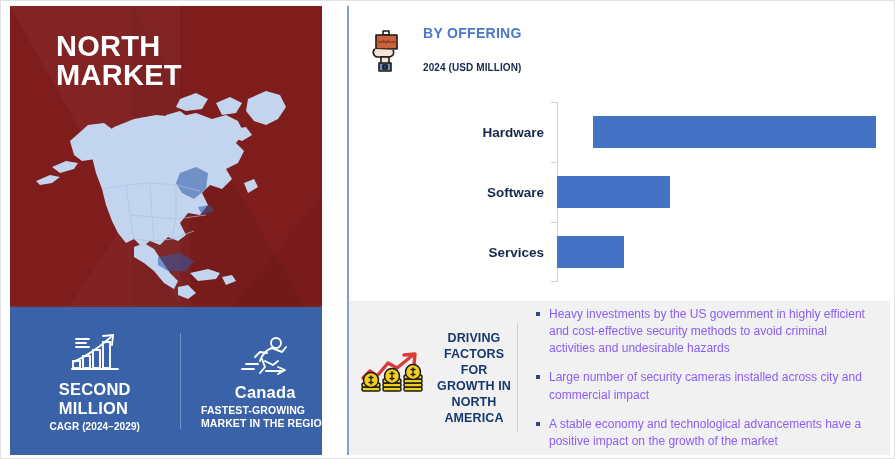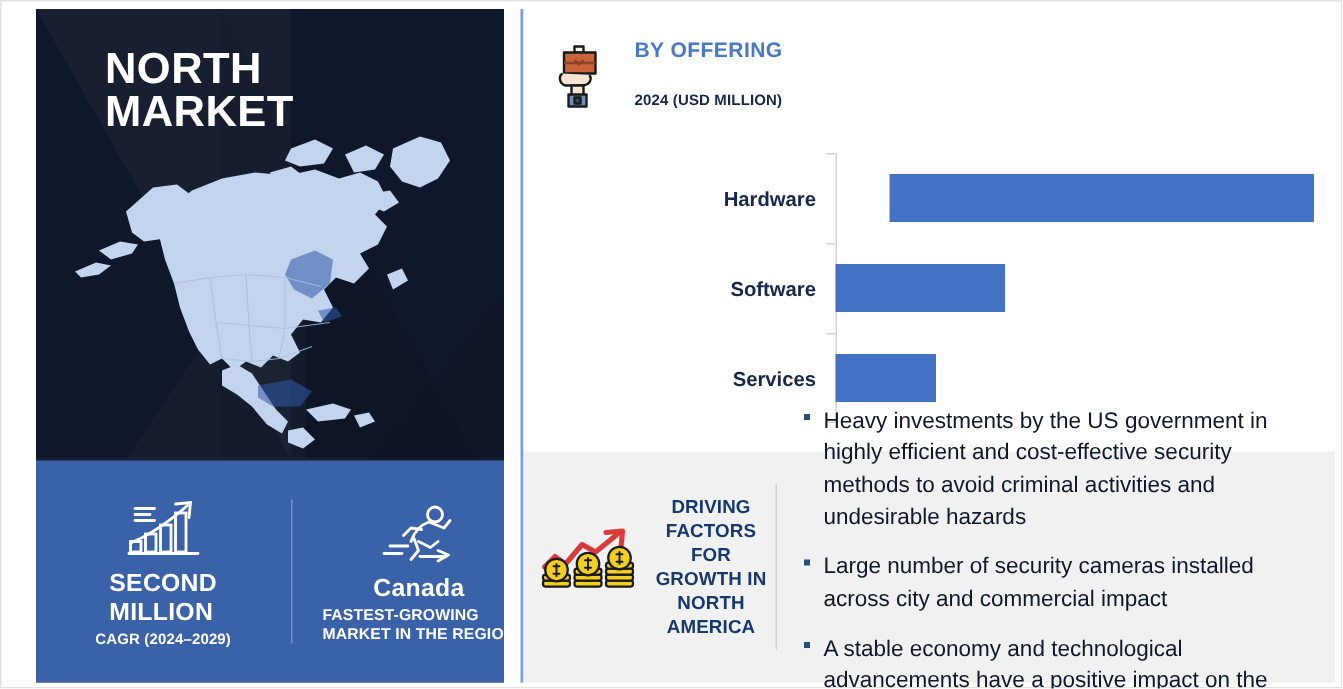--- a/index.html
+++ b/index.html
@@ -2,22 +2,22 @@
 <html><head>
 <meta charset="utf-8">
 <style>
   html,body{margin:0;padding:0;background:#ffffff;}
   body{width:895px;height:459px;overflow:hidden;font-family:"Liberation Sans",sans-serif;}
 
   .frame{position:relative;width:895px;height:459px;box-sizing:border-box;
          border:1px solid #e2e2e2;background:#ffffff;}
 
   
-  .left-panel{position:absolute;left:23px;top:5px;width:312px;height:449px;
-              background:#0f172a;overflow:hidden;}
+  .left-panel{position:absolute;left:9px;top:5px;width:312px;height:449px;
+              background:#7f1d1d;overflow:hidden;}
   .facets{position:absolute;inset:0;overflow:hidden;}
   .facets i{position:absolute;display:block;}
   .f1{width:0;height:0;border-left:170px solid transparent;border-top:300px solid rgba(255,255,255,0.035);left:0;top:0;}
   .f2{width:0;height:0;border-right:190px solid transparent;border-bottom:330px solid rgba(0,0,0,0.05);right:0;top:0;}
   .f3{width:0;height:0;border-left:340px solid rgba(255,255,255,0.03);border-bottom:150px solid transparent;left:0;bottom:0;}
   .f4{width:0;height:0;border-right:160px solid rgba(0,0,0,0.045);border-top:200px solid transparent;right:0;bottom:60px;}
   .f5{width:0;height:0;border-left:120px solid transparent;border-bottom:180px solid rgba(255,255,255,0.028);left:60px;top:120px;}
 
   .region-title{position:absolute;left:46px;top:26px;z-index:5;
                 color:#ffffff;font-weight:bold;font-size:29px;line-height:1.0;
@@ -66,21 +66,21 @@
   .drivers{position:absolute;left:2px;top:295px;width:541px;height:154px;background:#f1f1f1;
            display:flex;align-items:center;}
   .drivers-left{width:168px;flex:0 0 168px;display:flex;flex-direction:row;align-items:center;
                 justify-content:center;text-align:center;padding-left:8px;box-sizing:border-box;}
   .drv-icon{height:46px;margin-bottom:8px;display:flex;align-items:flex-end;justify-content:center;}
   .drv-icon svg{display:block;}
   .drv-label{color:#17386d;font-weight:bold;font-size:12.5px;line-height:1.28;letter-spacing:0.1px;}
   .drv-rule{width:1px;height:110px;background:#cfcfcf;flex:0 0 1px;}
   .bullets{flex:1;padding:0 14px 0 18px;box-sizing:border-box;}
   .bullet{position:relative;padding-left:13px;margin-bottom:12px;
-          color:#0f172a;font-size:15px;line-height:1.42;}
+          color:#8b5cf6;font-size:12px;line-height:1.42;}
   .bullet:last-child{margin-bottom:0;}
   .bullet .sq{position:absolute;left:0;top:6px;width:4px;height:4px;background:#2b4a7e;}
 </style>
 </head>
 <body>
 
 <div class="frame">
 
   <div class="left-panel">
     <div class="facets">

